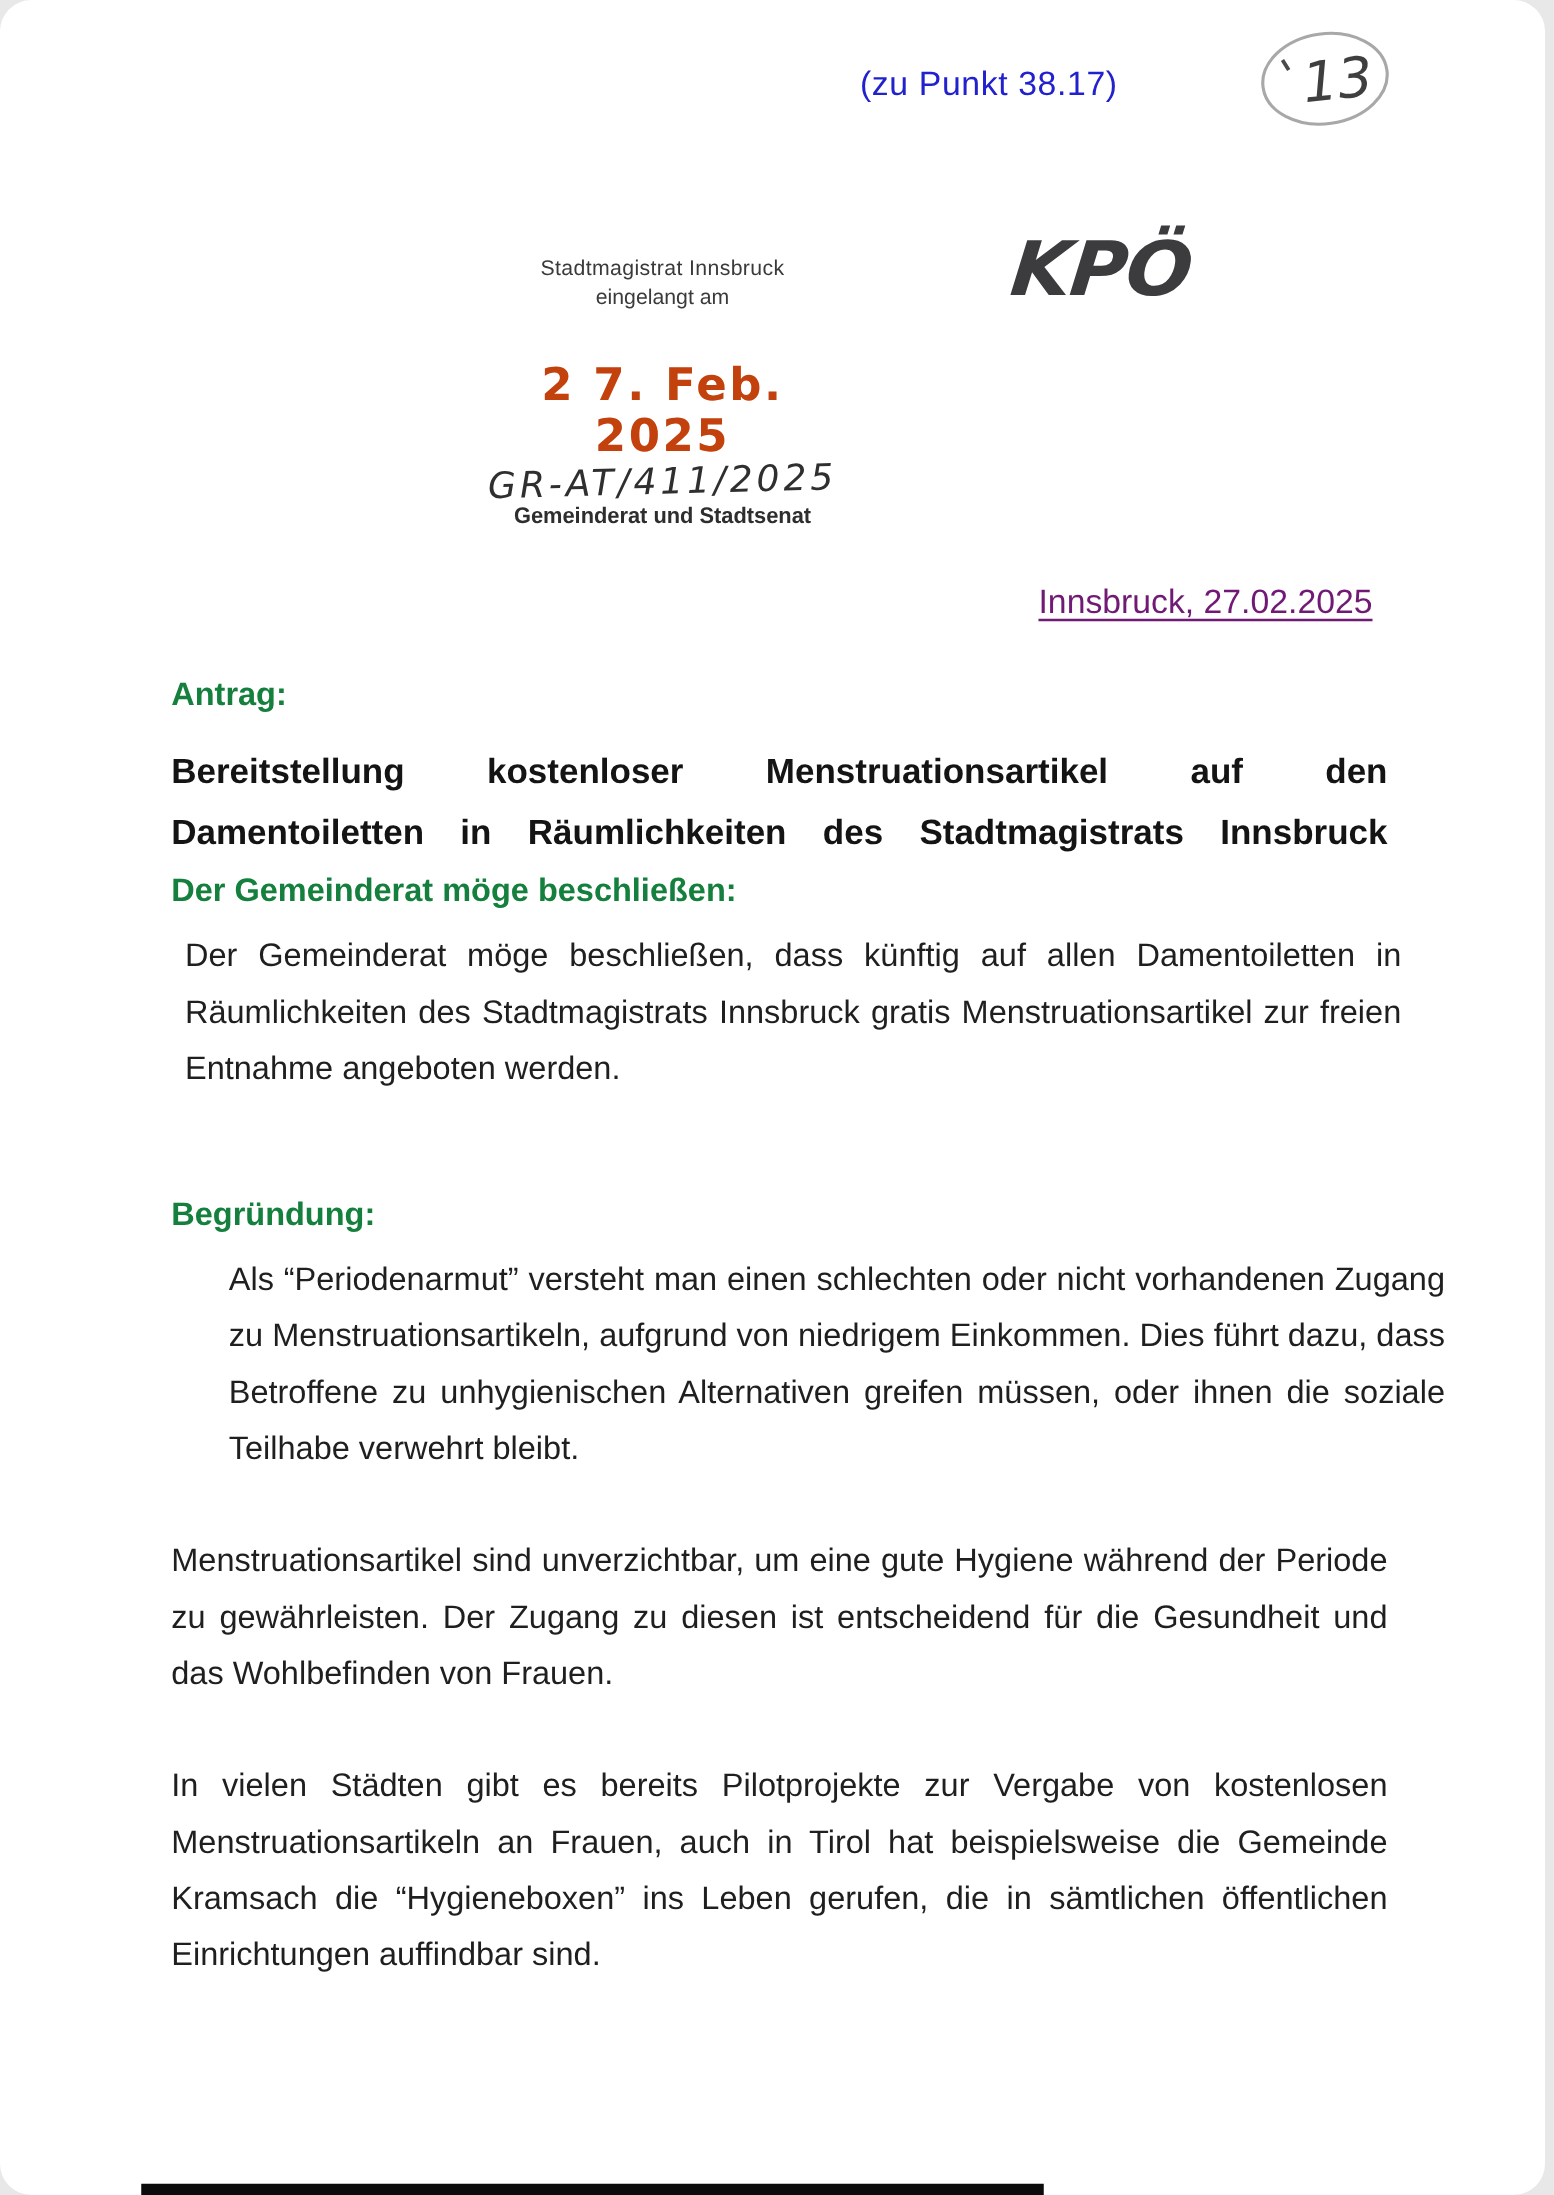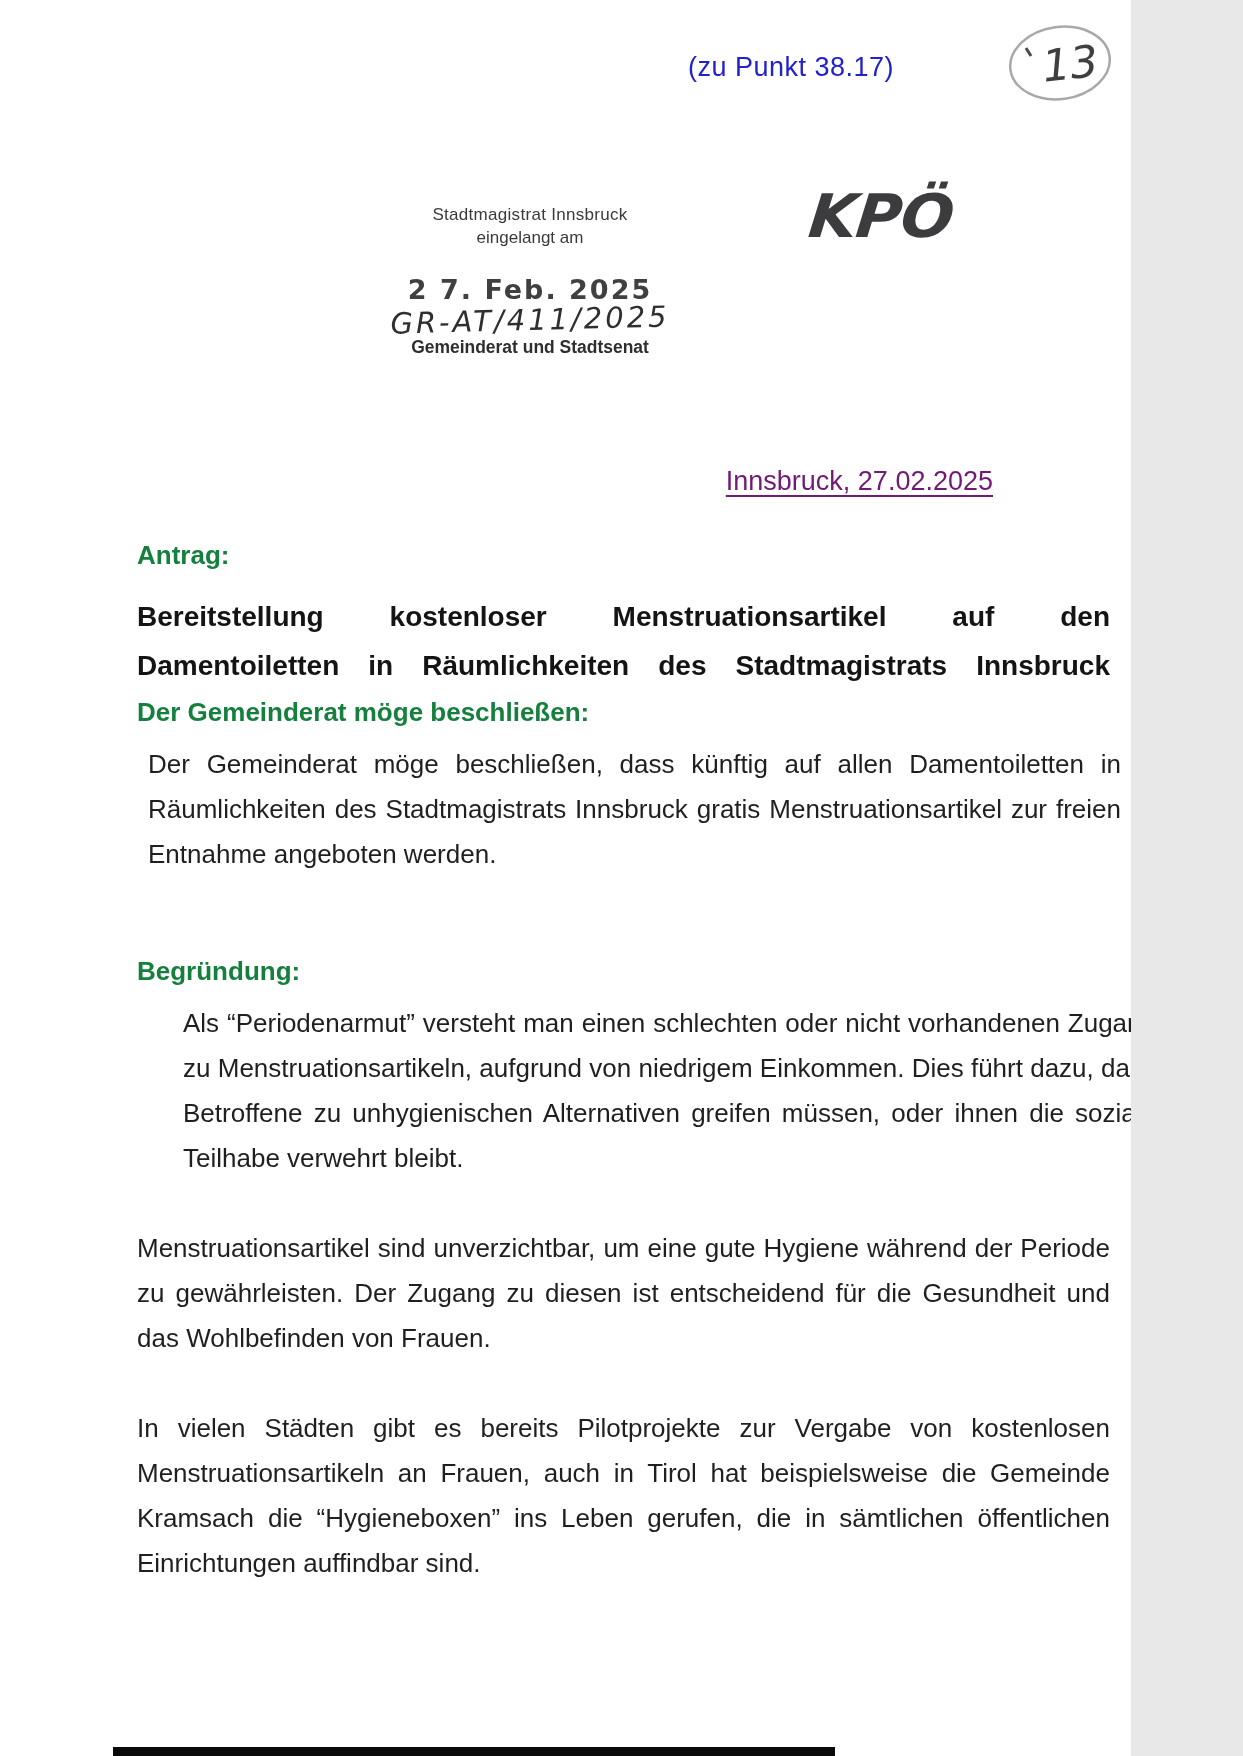--- a/index.html
+++ b/index.html
@@ -1,41 +1,42 @@
 <!DOCTYPE html>
 <html lang="de"><head>
 <meta charset="utf-8">
 <style>
   html,body{margin:0;padding:0;background:#e8e8e8;}
   .page{
     position:relative;
-    width:1131px;height:1756px;
+    width:1236px;height:1756px;
     background:#ffffff;
     font-family:"Liberation Sans", sans-serif;
     color:#1f1f1f;
     overflow:hidden;
+    border-radius:25px;
   }
   
   .ref-note{
     position:absolute;left:688px;top:52px;
     font-size:27px;color:#2121cd;
     letter-spacing:.5px;
   }
   .handnum{
     position:absolute;left:1000px;top:18px;width:120px;height:95px;
   }
   .stamp{
     position:absolute;left:380px;top:205px;width:300px;
     text-align:center;color:#3a3a3a;
   }
   .stamp-line1{font-size:17px;letter-spacing:.3px;text-align:center;}
   .stamp-line2{font-size:17px;margin-top:3px;}
   .stamp-date{
-    margin-top:26px;font-size:27px;font-weight:bold;
-    letter-spacing:2px;color:#404040;
+    margin-top:40px;font-size:36px;font-weight:bold;
+    letter-spacing:2px;color:#c2410c;
     font-family:"DejaVu Sans", sans-serif;
   }
   .stamp-hand{
     margin-top:-2px;
     font-family:"DejaVu Sans", sans-serif;
     font-style:italic;font-size:29px;letter-spacing:3px;
     transform:rotate(-1.5deg);color:#2f2f2f;white-space:nowrap;
   }
   .stamp-line3{
     margin-top:0px;font-size:18px;font-weight:bold;color:#2e2e2e;

